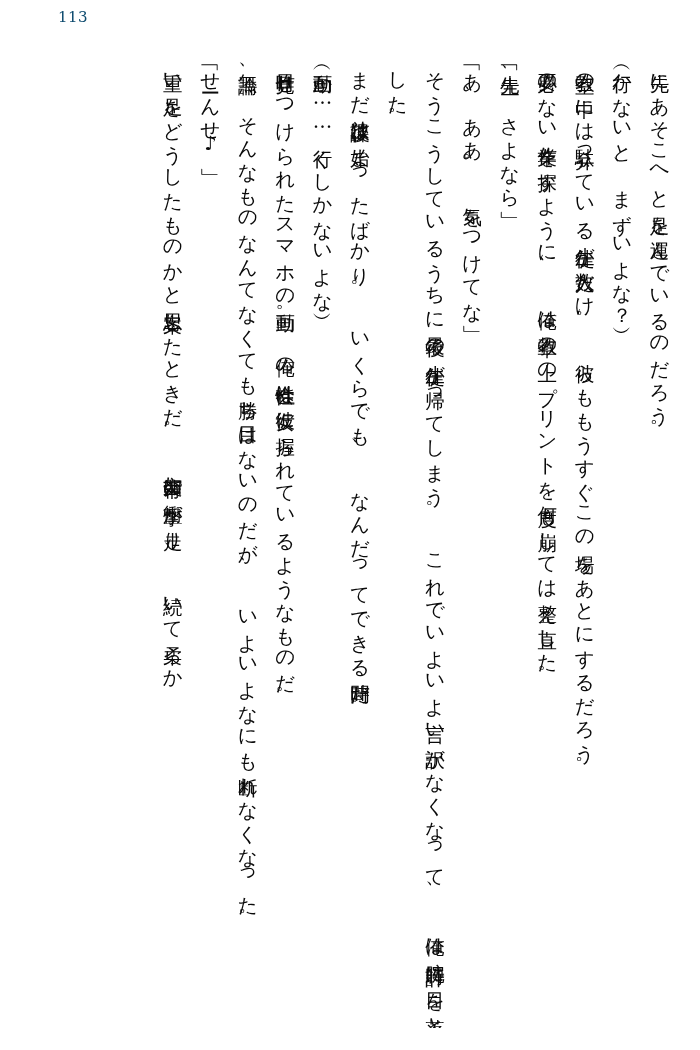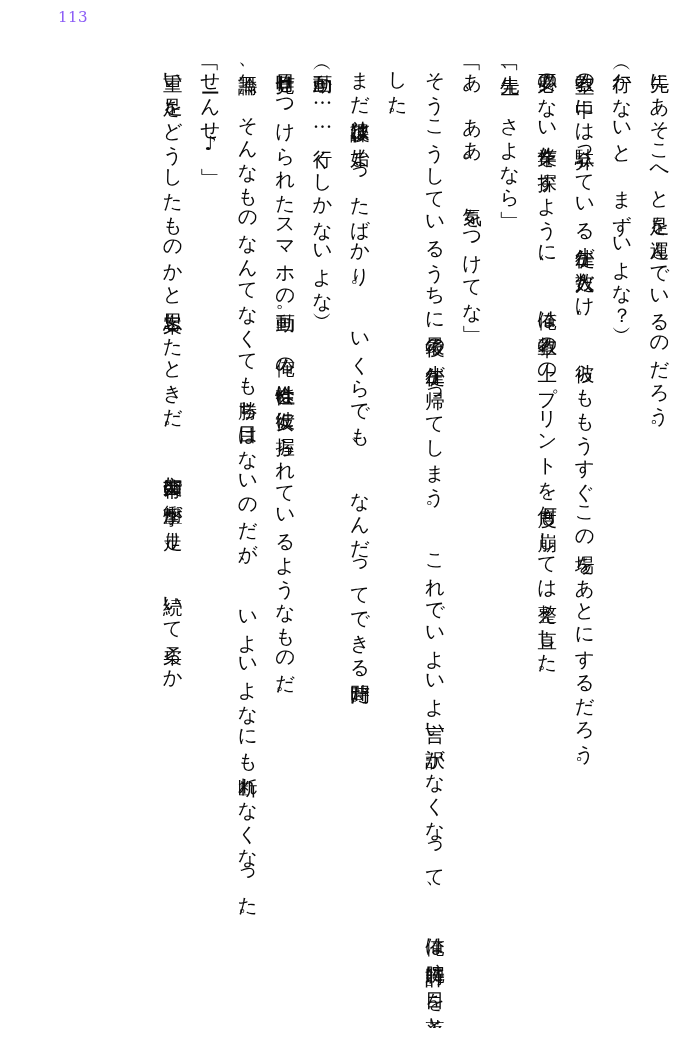--- a/index.html
+++ b/index.html
@@ -22,21 +22,21 @@
     height: 1050px;
     background: #fff;
   }
   .page-number {
     position: absolute;
     left: 58px;
     top: 8px;
     font-size: 15px;
     font-family: "DejaVu Serif", "Liberation Serif", serif;
     letter-spacing: 0.5px;
-    color: #8b5cf6;
+    color: #0c4a6e;
   }
   .text-body {
     position: absolute;
     left: 22px;
     top: 58px;
     width: 656px;
     height: 970px;
     writing-mode: vertical-rl;
     -webkit-writing-mode: vertical-rl;
     text-orientation: upright;

